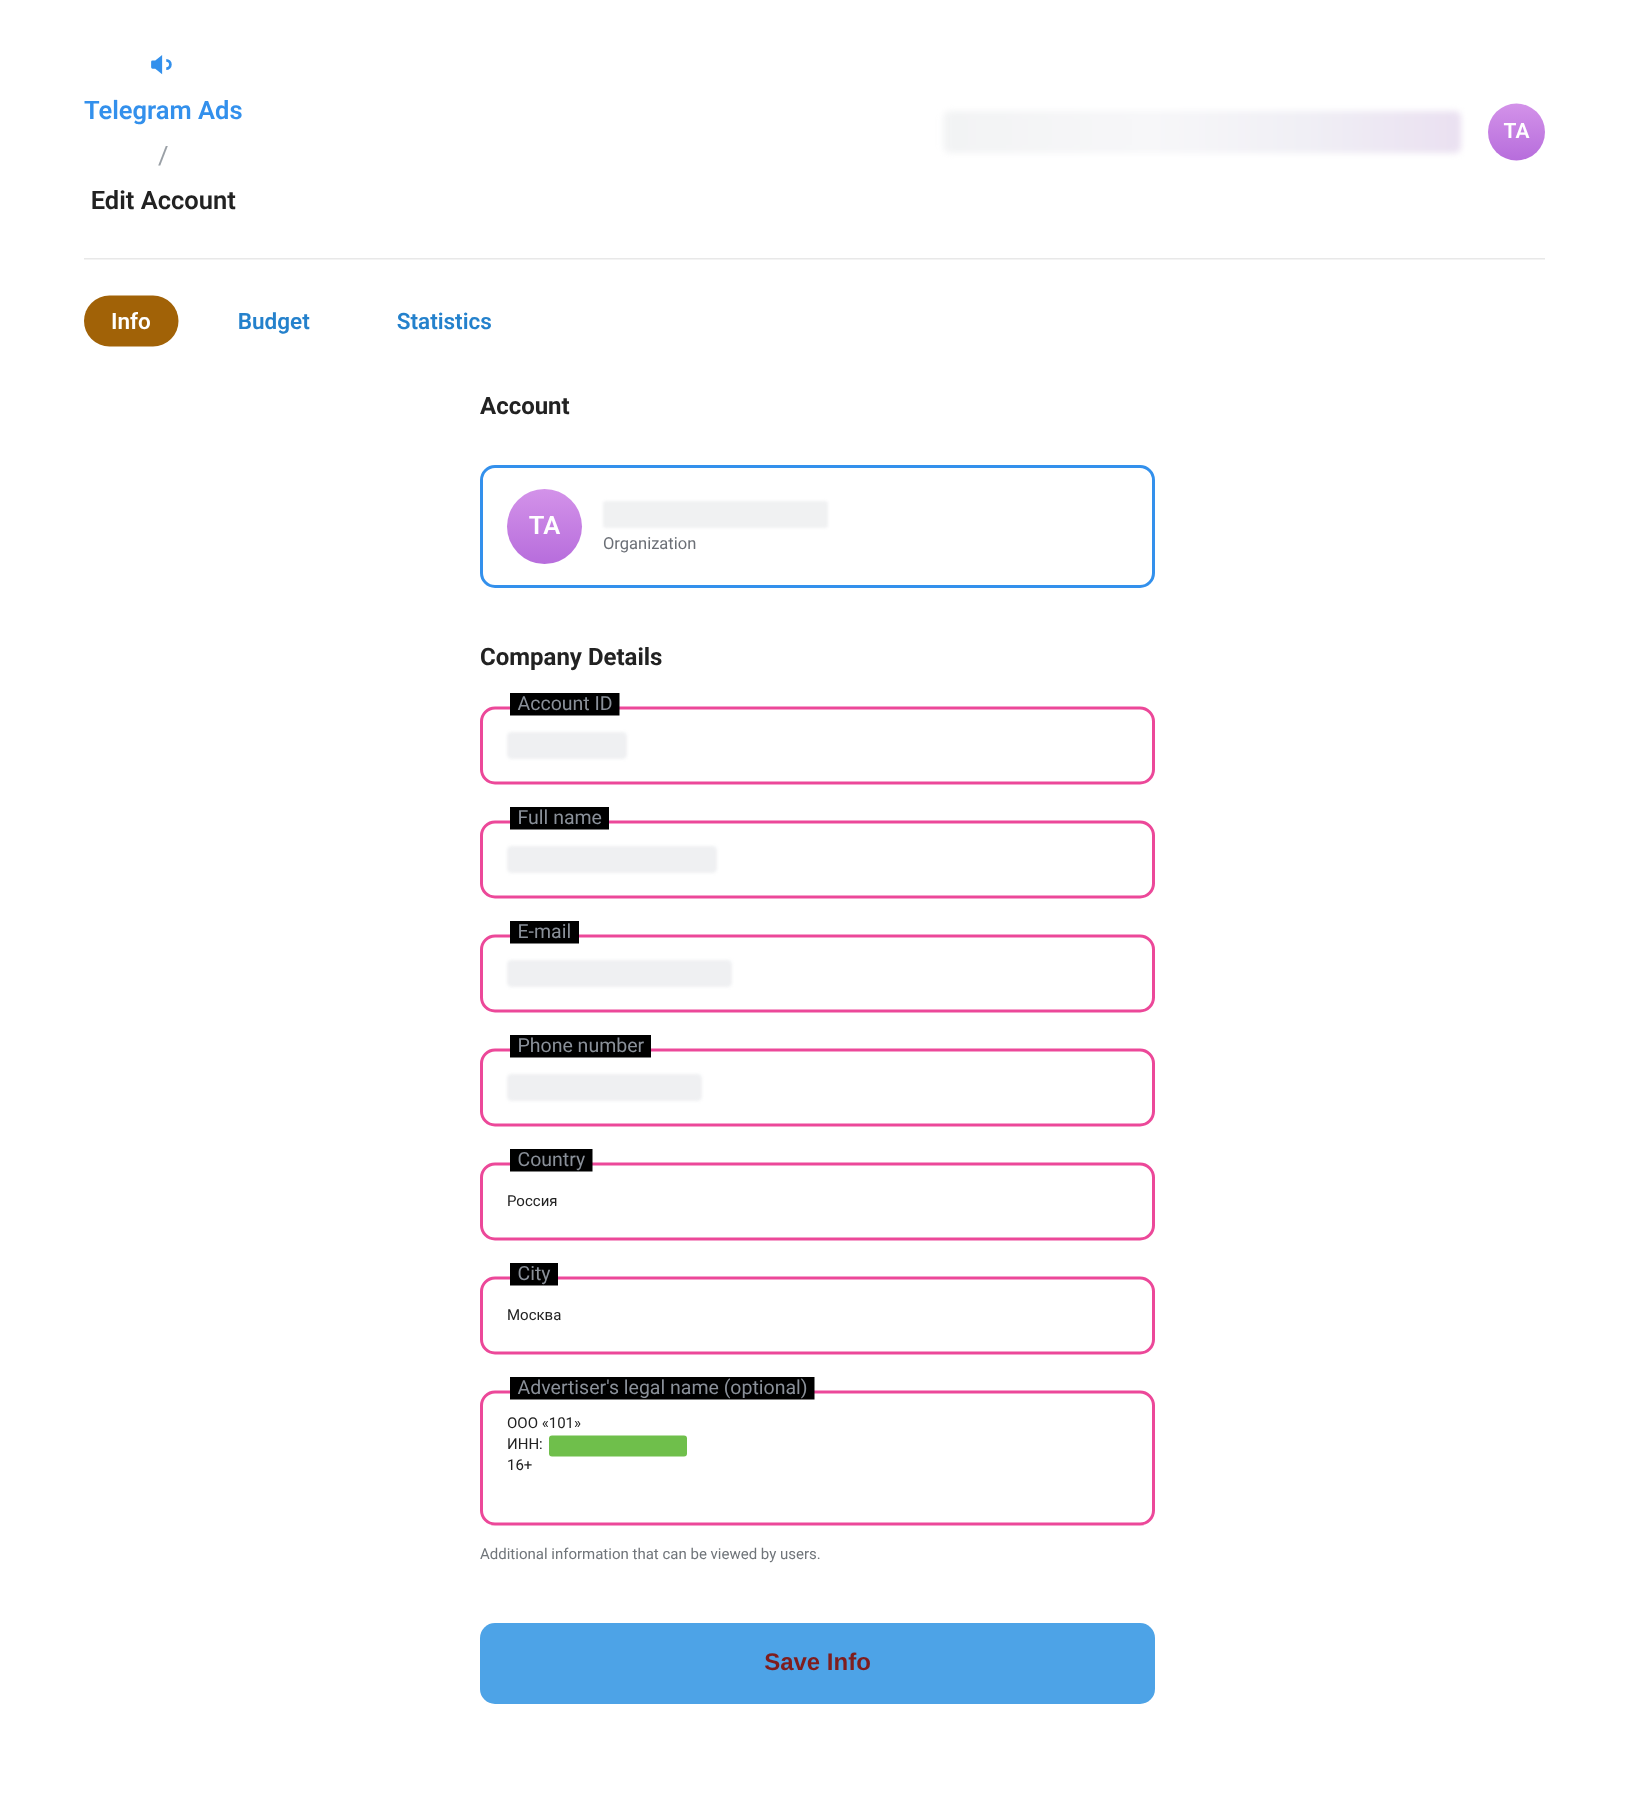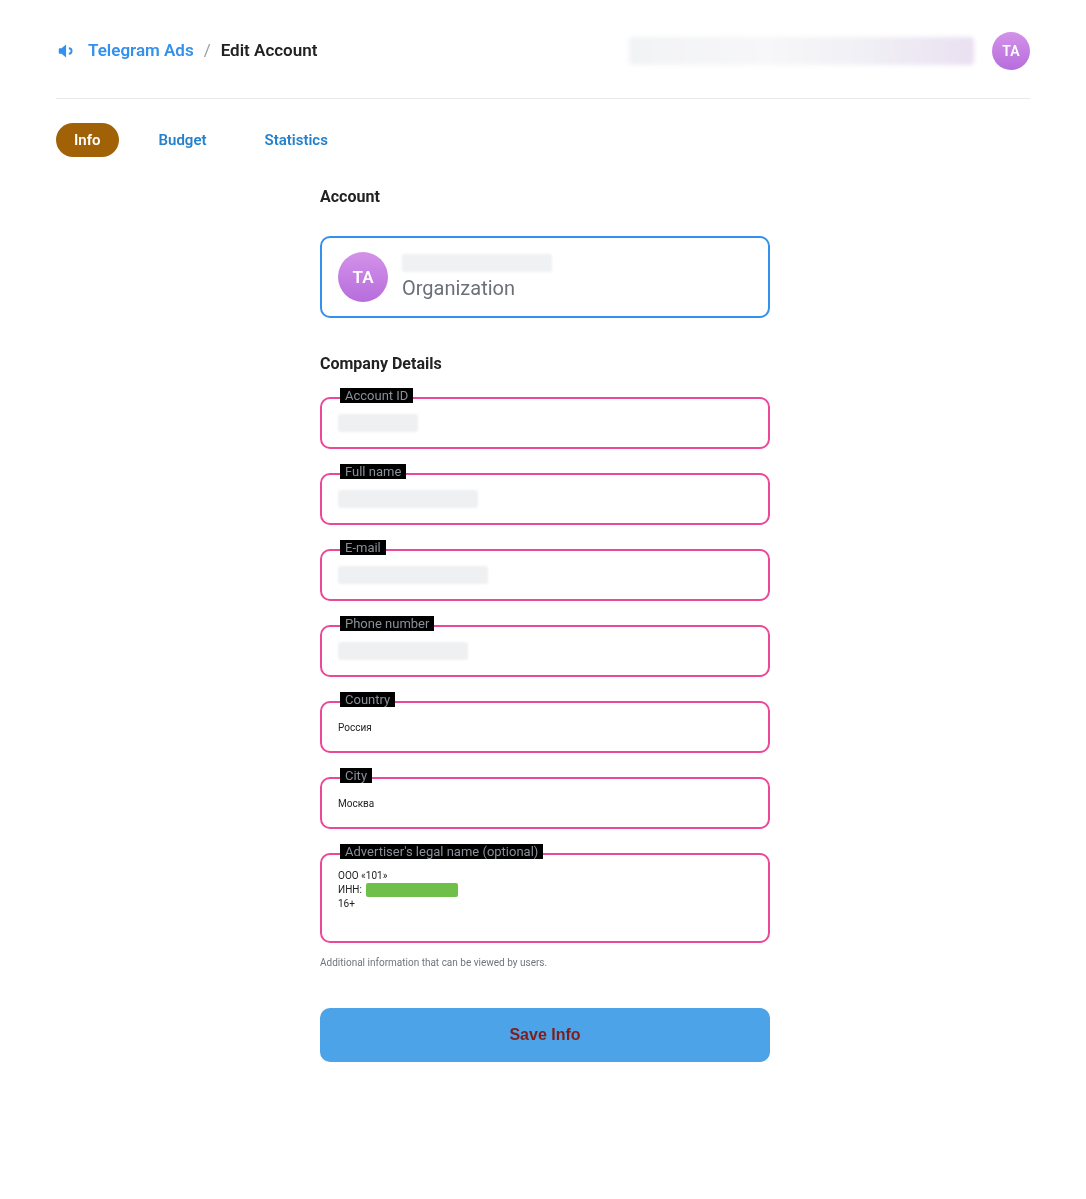--- a/index.html
+++ b/index.html
@@ -14,23 +14,25 @@
     
     .header {
       display: flex;
       align-items: center;
       justify-content: space-between;
       padding-bottom: 28px;
       border-bottom: 1px solid #e8e8e8;
     }
     .breadcrumb {
       display: flex;
+      align-items: center;
       gap: 10px;
       font-size: 17px;
       font-weight: 600;
+      flex-direction: column;
     }
     .breadcrumb-icon { color: #3390ec; display:flex; }
     .breadcrumb-link { color: #3390ec; }
     .breadcrumb-sep { color: #9aa0a6; font-weight: 400; }
     .breadcrumb-current { color: #222; }
 
     .header-right { display: flex; align-items: center; gap: 18px; }
     .header-blur {
       width: 345px; height: 28px; border-radius: 4px;
       background: linear-gradient(90deg, #f2f3f4 0%, #f7f7f9 40%, #f0eff5 70%, #eae0f1 100%);
@@ -69,21 +71,21 @@
     .avatar-card {
       width: 50px; height: 50px; border-radius: 50%;
       background: linear-gradient(180deg, #d392e9 0%, #b76ddc 100%);
       display: flex; align-items: center; justify-content: center;
       color: #fff; font-weight: 600; font-size: 17px;
     }
     .account-info { display: flex; flex-direction: column; gap: 4px; }
     .account-name-blur {
       width: 150px; height: 18px; background: #f0f1f2; border-radius: 2px; filter: blur(1px);
     }
-    .account-type { color: #6b6f76; font-size: 20px; }
+    .account-type { color: #6b6f76; font-size: 11px; }
 
     
     .field { position: relative; margin-top: 24px; }
     .field-label {
       position: absolute; top: -9px; left: 20px; background: #000000;
       padding: 0 5px; font-size: 13px; color: #8a9099;
     }
     .field-box {
       width: 100%; border: 2px solid #ec4899; border-radius: 10px;
       min-height: 52px; padding: 14px 16px; font-size: 10px; color: #222;

